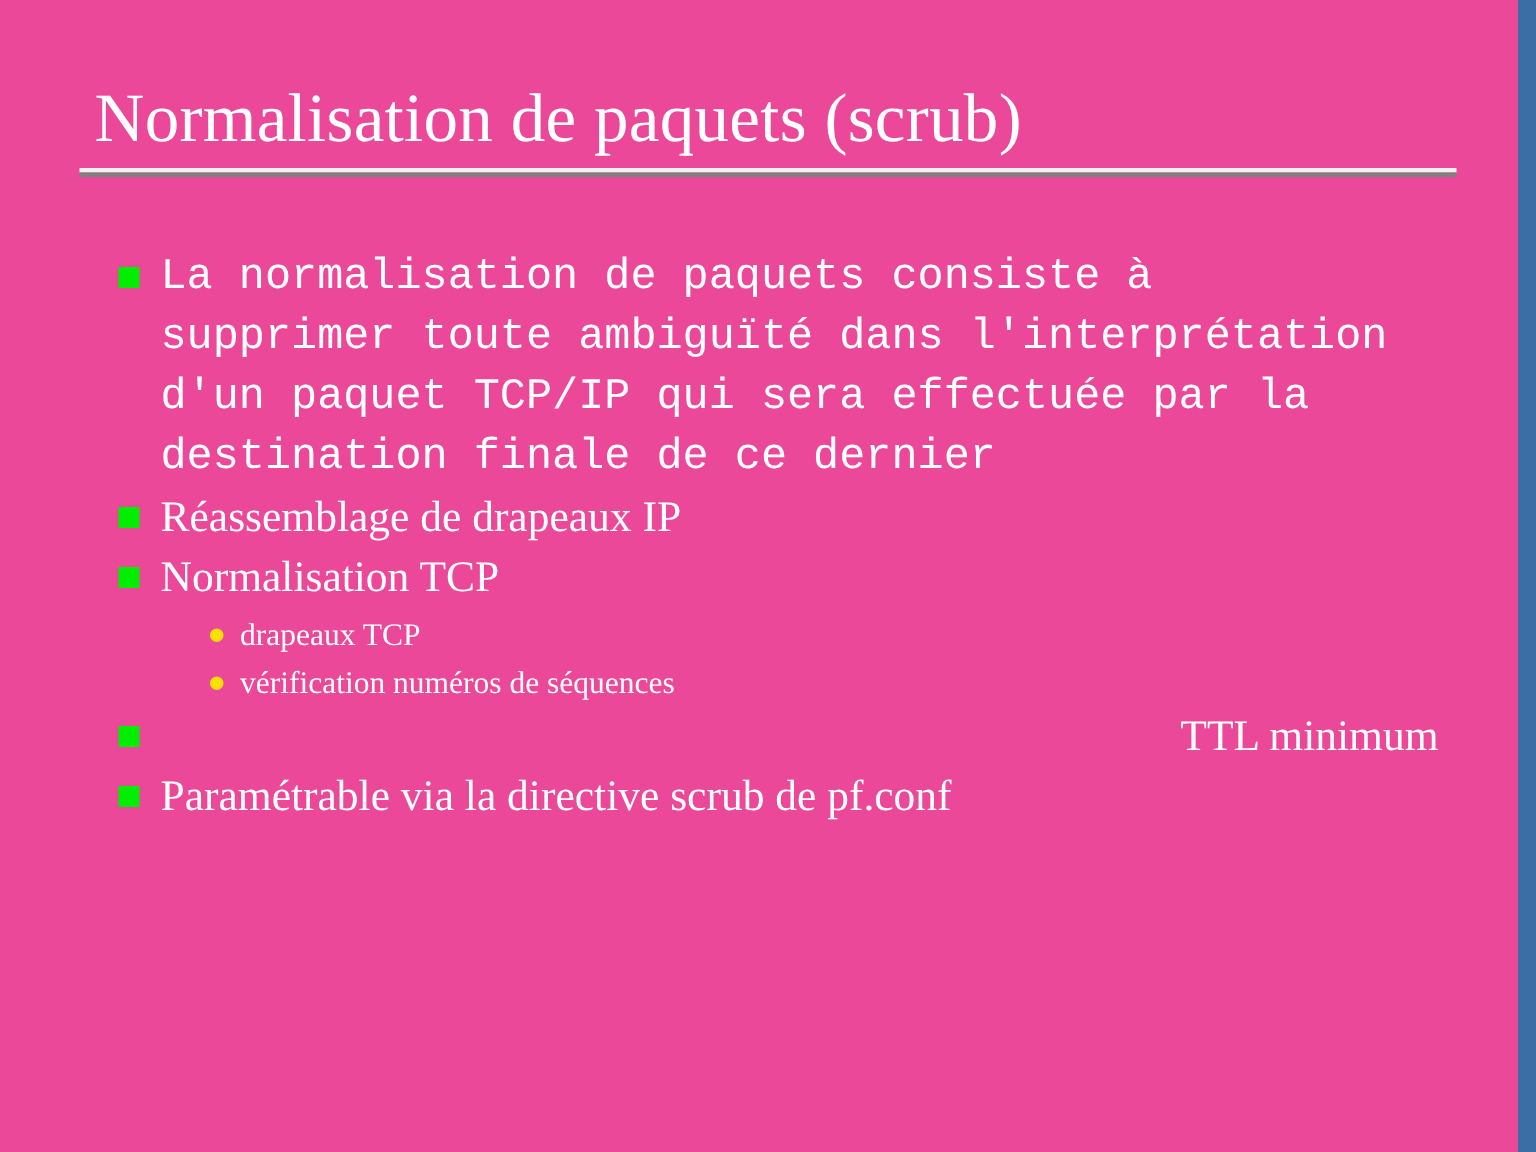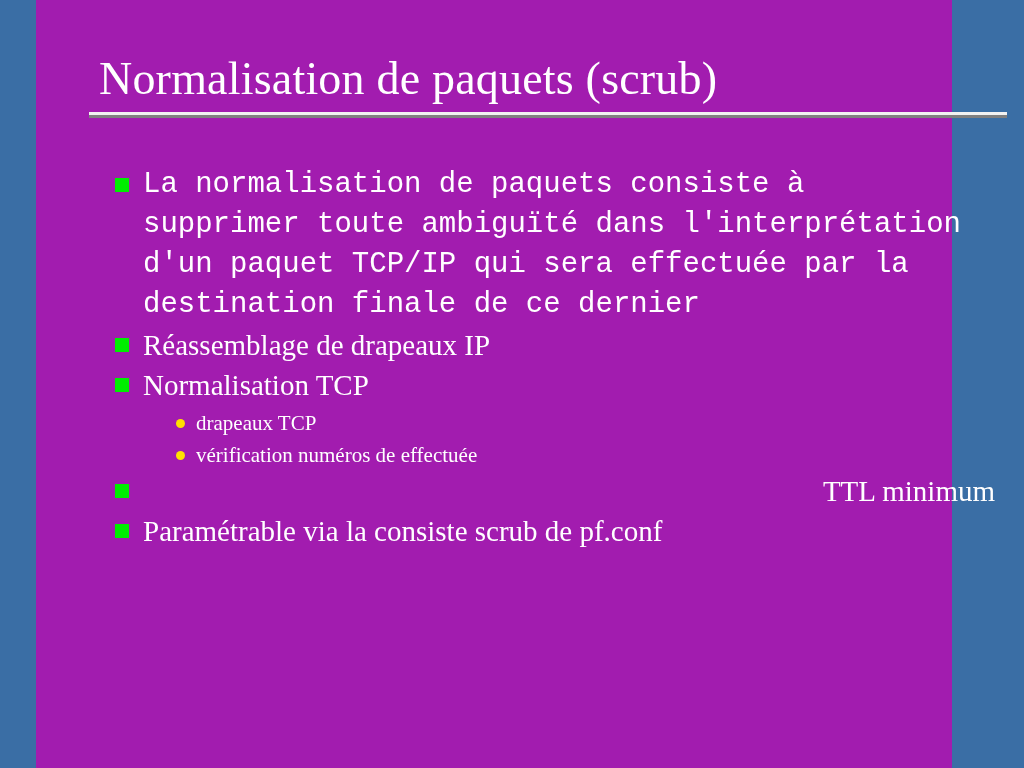--- a/index.html
+++ b/index.html
@@ -11,24 +11,23 @@
     width: 1024px;
     height: 768px;
     overflow: hidden;
     background: #3a6ea5;
     font-family: "Liberation Serif", "DejaVu Serif", serif;
     -webkit-font-smoothing: antialiased;
   }
 
   .slide {
     position: relative;
-    width: 916px;
+    width: 1012px;
     height: 768px;
-    background: #a21caf;
-    margin-left: 36px;
+    background: #ec4899;
   }
 
   
   .title-block {
     position: absolute;
     left: 53px;
     top: 52px;
     width: 918px;
   }
   .slide-title {
@@ -149,31 +148,31 @@
         <span class="sq-bullet"></span>
         <span class="li-text">Normalisation TCP</span>
 
         <ul class="level2">
           <li>
             <span class="dot-bullet"></span>
             <span class="li-text">drapeaux TCP</span>
           </li>
           <li>
             <span class="dot-bullet"></span>
-            <span class="li-text">vérification numéros de effectuée</span>
+            <span class="li-text">vérification numéros de séquences</span>
           </li>
         </ul>
       </li>
 
       <li class="gap-big-after">
         <span class="sq-bullet"></span>
         <span class="li-text">TTL minimum</span>
       </li>
 
       <li>
         <span class="sq-bullet"></span>
-        <span class="li-text">Paramétrable via la consiste scrub de pf.conf</span>
+        <span class="li-text">Paramétrable via la directive scrub de pf.conf</span>
       </li>
 
     </ul>
   </div>
 
 </div>
 
 </body></html>

